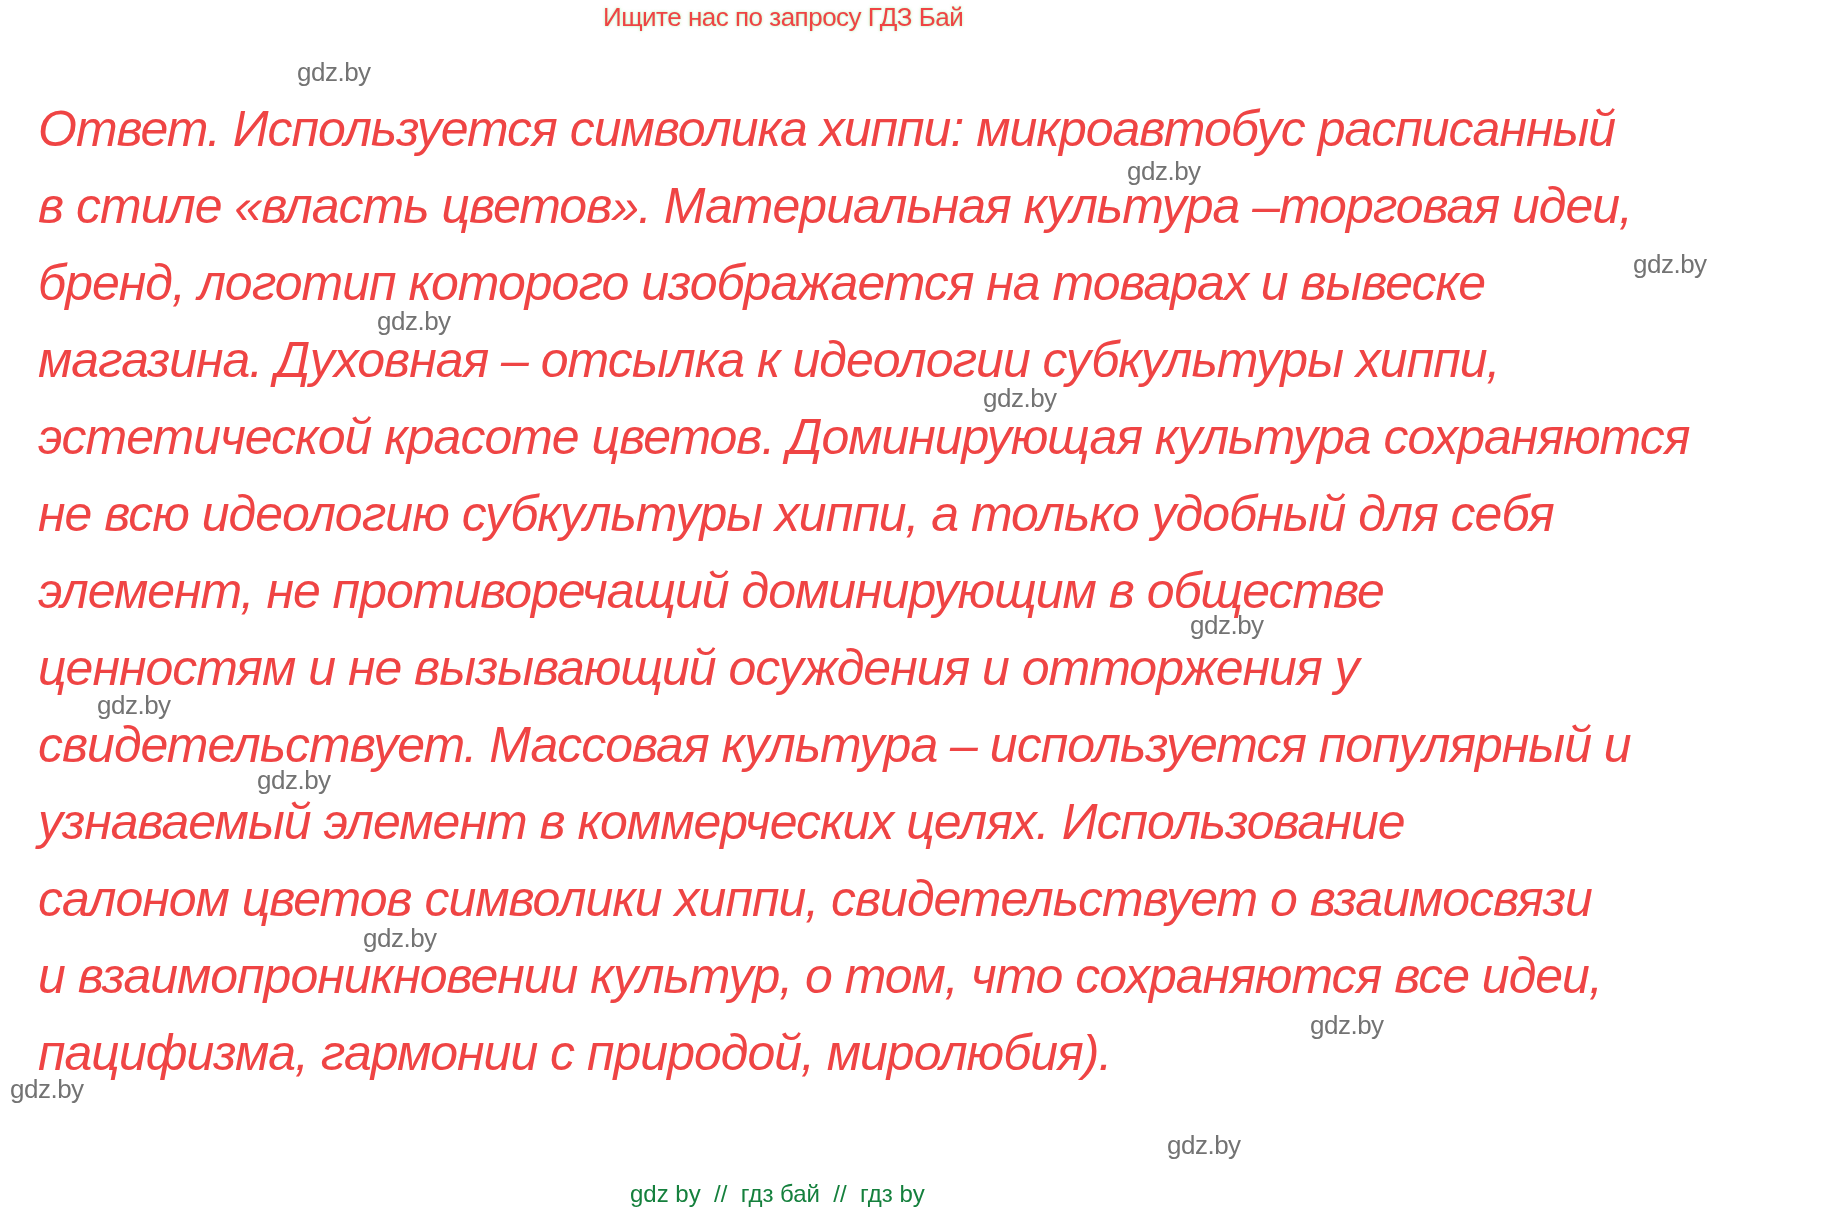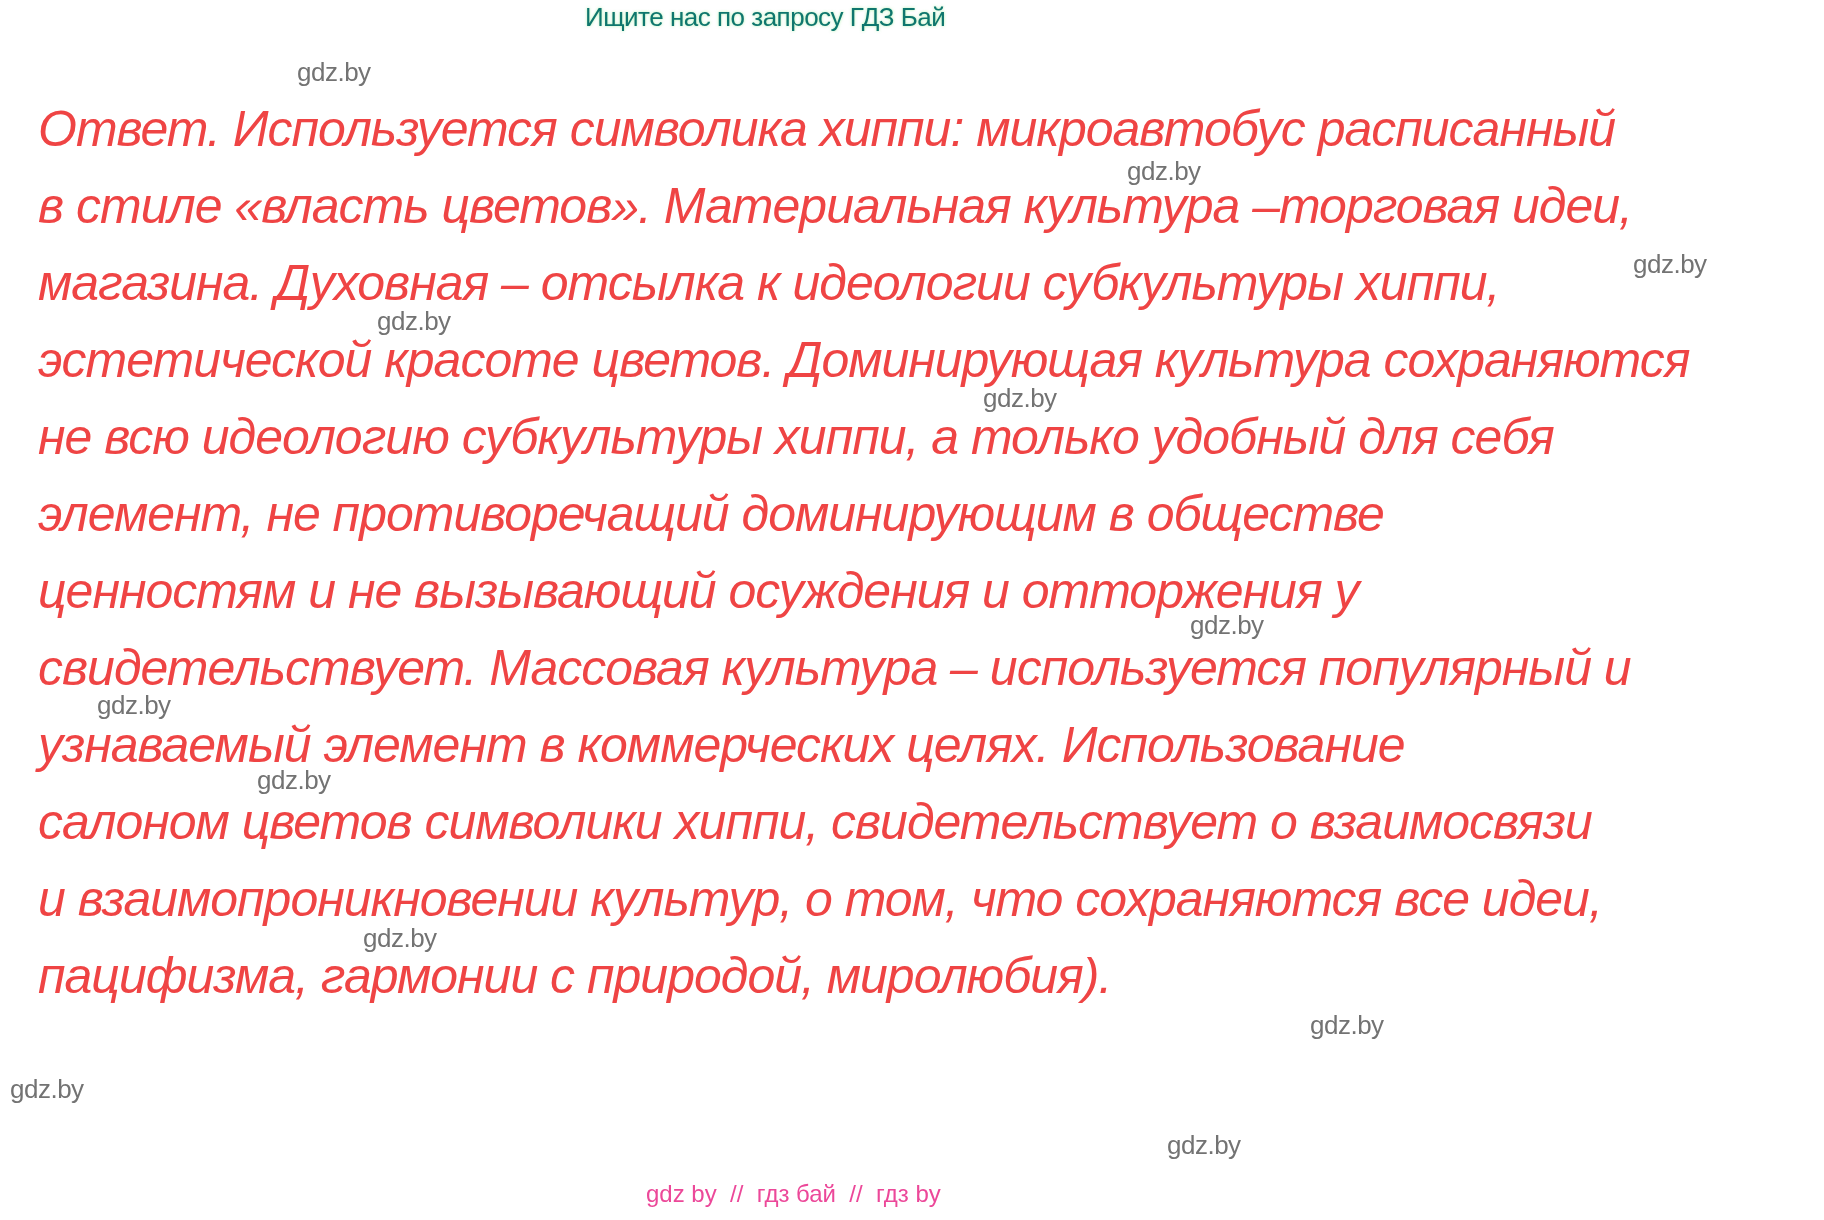--- a/index.html
+++ b/index.html
@@ -6,25 +6,25 @@
   .page {
     position: relative;
     width: 1824px;
     height: 1220px;
     background: #ffffff;
     overflow: hidden;
     font-family: "Liberation Sans", sans-serif;
   }
   .promo {
     position: absolute;
-    left: 585px;
+    left: 603px;
     top: 2px;
     font-size: 26px;
     letter-spacing: -0.5px;
-    color: #0f766e;
+    color: #ef4444;
     text-shadow: 0 0 3px rgba(110, 230, 110, 0.55);
     white-space: nowrap;
   }
   .answer {
     position: absolute;
     left: 38px;
     top: 91px;
     width: 1786px;
     color: #ef4444;
     font-size: 50px;
@@ -38,35 +38,35 @@
     font-size: 26px;
     letter-spacing: -0.5px;
     color: #737373;
     white-space: nowrap;
   }
   .footer {
     position: absolute;
     left: 630px;
     top: 1180px;
     font-size: 24px;
-    color: #ec4899;
+    color: #15803d;
     white-space: pre;
-    margin-left: 16px;
   }
 </style>
 </head>
 <body>
 
 <div class="page">
 
   <div class="promo">Ищите нас по запросу ГДЗ Бай</div>
 
   <div class="answer">
     <div class="line">Ответ. Используется символика хиппи: микроавтобус расписанный</div>
     <div class="line">в стиле «власть цветов». Материальная культура –торговая идеи,</div>
+    <div class="line">бренд, логотип которого изображается на товарах и вывеске</div>
     <div class="line">магазина. Духовная – отсылка к идеологии субкультуры хиппи,</div>
     <div class="line">эстетической красоте цветов. Доминирующая культура сохраняются</div>
     <div class="line">не всю идеологию субкультуры хиппи, а только удобный для себя</div>
     <div class="line">элемент, не противоречащий доминирующим в обществе</div>
     <div class="line">ценностям и не вызывающий осуждения и отторжения у</div>
     <div class="line">свидетельствует. Массовая культура – используется популярный и</div>
     <div class="line">узнаваемый элемент в коммерческих целях. Использование</div>
     <div class="line">салоном цветов символики хиппи, свидетельствует о взаимосвязи</div>
     <div class="line">и взаимопроникновении культур, о том, что сохраняются все идеи,</div>
     <div class="line">пацифизма, гармонии с природой, миролюбия).</div>

